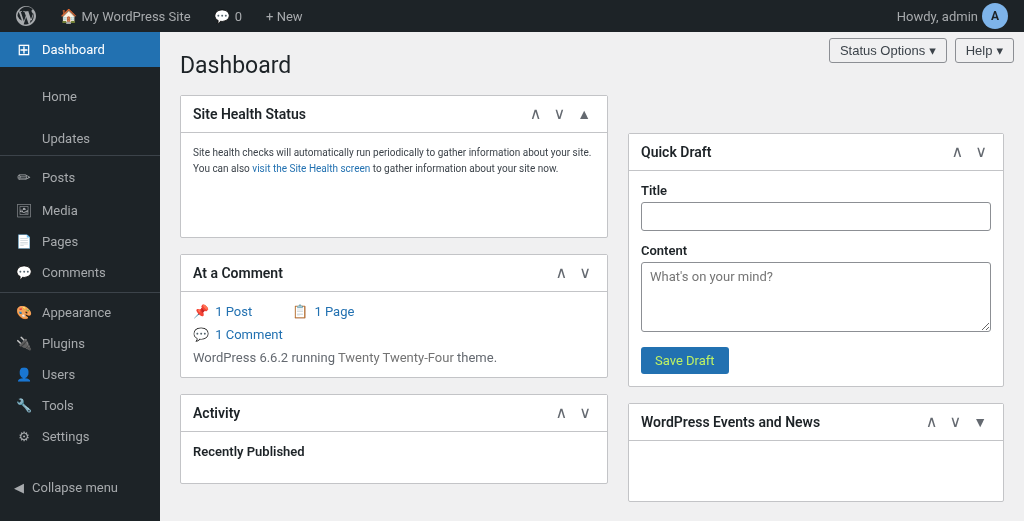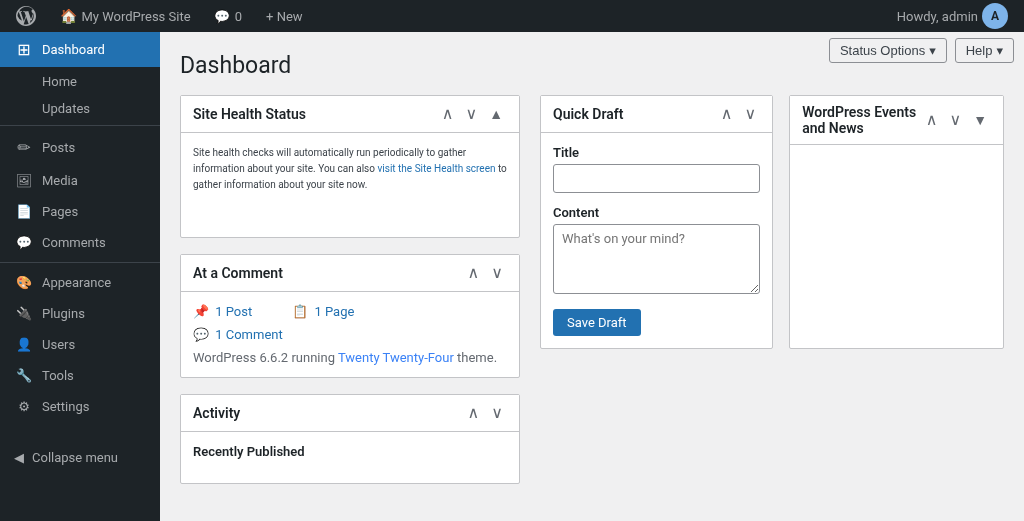--- a/index.html
+++ b/index.html
@@ -40,21 +40,21 @@
       color: #a7aaad;
       cursor: pointer;
       font-size: 13px;
       white-space: nowrap;
     }
     .menu-item.current { background: #2271b1; color: #fff; }
     .menu-item .menu-icon { font-size: 16px; width: 20px; text-align: center; }
     .menu-sub-item {
       display: flex;
       align-items: center;
-      padding: 7px 10px 5px 42px;
+      padding: 22px 10px 5px 42px;
       color: #a7aaad;
       cursor: pointer;
       font-size: 13px;
     }
     .menu-separator { border-top: 1px solid #3c434a; margin: 4px 0; }
     .collapse-menu-item {
       display: flex;
       align-items: center;
       gap: 8px;
       padding: 8px 10px 8px 14px;
@@ -100,21 +100,21 @@
       color: #3c434a;
     }
 
     
     .dashboard-columns {
       display: flex;
       gap: 20px;
       align-items: flex-start;
     }
     .dashboard-col-left { flex: 1; display: flex; flex-direction: column; gap: 16px; }
-    .dashboard-col-right { width: 464px; display: flex; flex-direction: row; gap: 16px; }
+    .dashboard-col-right { width: 376px; display: flex; flex-direction: column; gap: 16px; margin-top: 38px; }
 
     
     .postbox {
       background: #fff;
       border: 1px solid #c3c4c7;
       border-radius: 2px;
     }
     .postbox-header {
       display: flex;
       align-items: center;
@@ -161,21 +161,21 @@
     }
     .site-health-right {
       flex: 1;
       font-size: 10px;
       color: #3c434a;
       line-height: 1.6;
     }
     .site-health-right a { color: #2271b1; text-decoration: none; }
     .glance-stat { display: flex; align-items: center; gap: 6px; color: #2271b1; font-size: 13px; text-decoration: none; }
     .at-a-glance-footer { font-size: 13px; color: #646970; margin-top: 8px; }
-    .at-a-glance-footer a { color: #3b82f6; text-decoration: none; }
+    .at-a-glance-footer a { color: #737373; text-decoration: none; }
     .glance-stats-row { display: flex; gap: 40px; margin-bottom: 8px; }
 
     
     .activity-section { margin-bottom: 12px; }
     .activity-section-title { font-weight: 600; font-size: 13px; margin-bottom: 8px; color: #1d2327; }
 
     
     .quick-draft label { display: block; font-weight: 600; font-size: 13px; margin-bottom: 4px; color: #1d2327; }
     .quick-draft input[type="text"],
     .quick-draft textarea {
@@ -184,21 +184,21 @@
       border-radius: 3px;
       padding: 6px 8px;
       font-size: 13px;
       font-family: inherit;
       color: #2c3338;
       margin-bottom: 12px;
     }
     .quick-draft textarea { height: 70px; resize: vertical; }
     .save-draft-btn {
       background: #2271b1;
-      color: #ffffff;
+      color: #bef264;
       border: none;
       border-radius: 3px;
       padding: 6px 14px;
       font-size: 13px;
       cursor: pointer;
       font-family: inherit;
     }
 
     
     .wp-events-content { min-height: 60px; }

